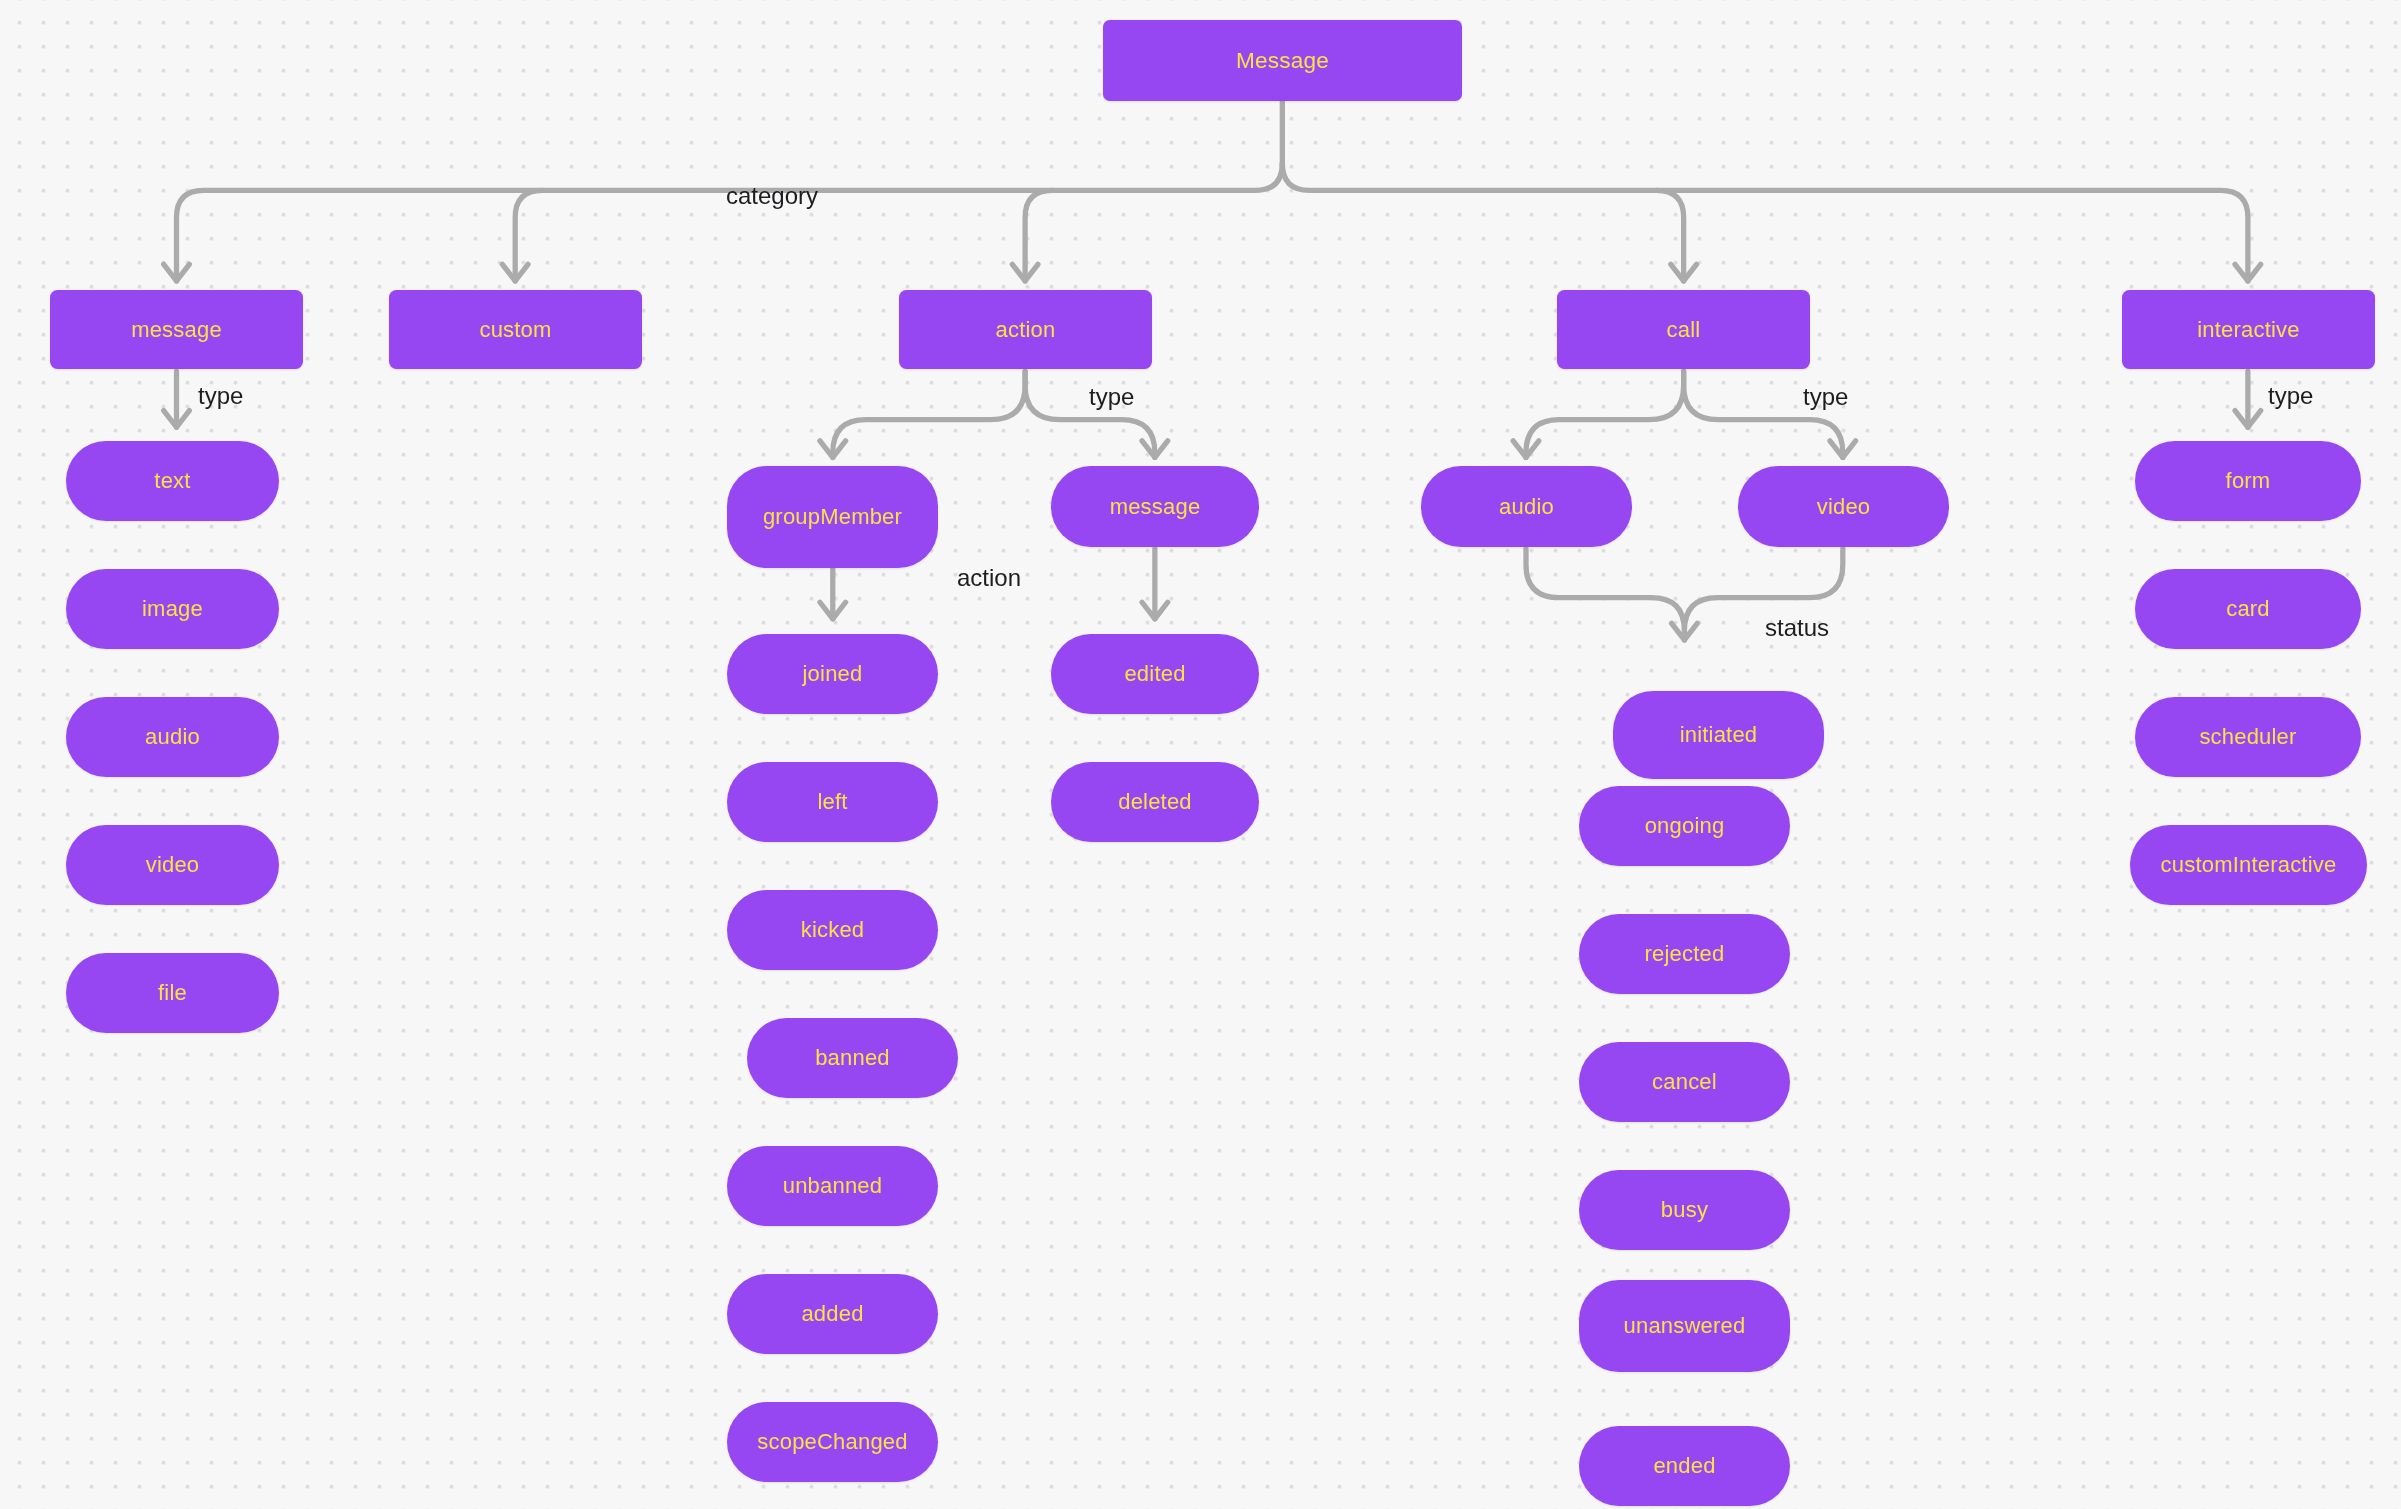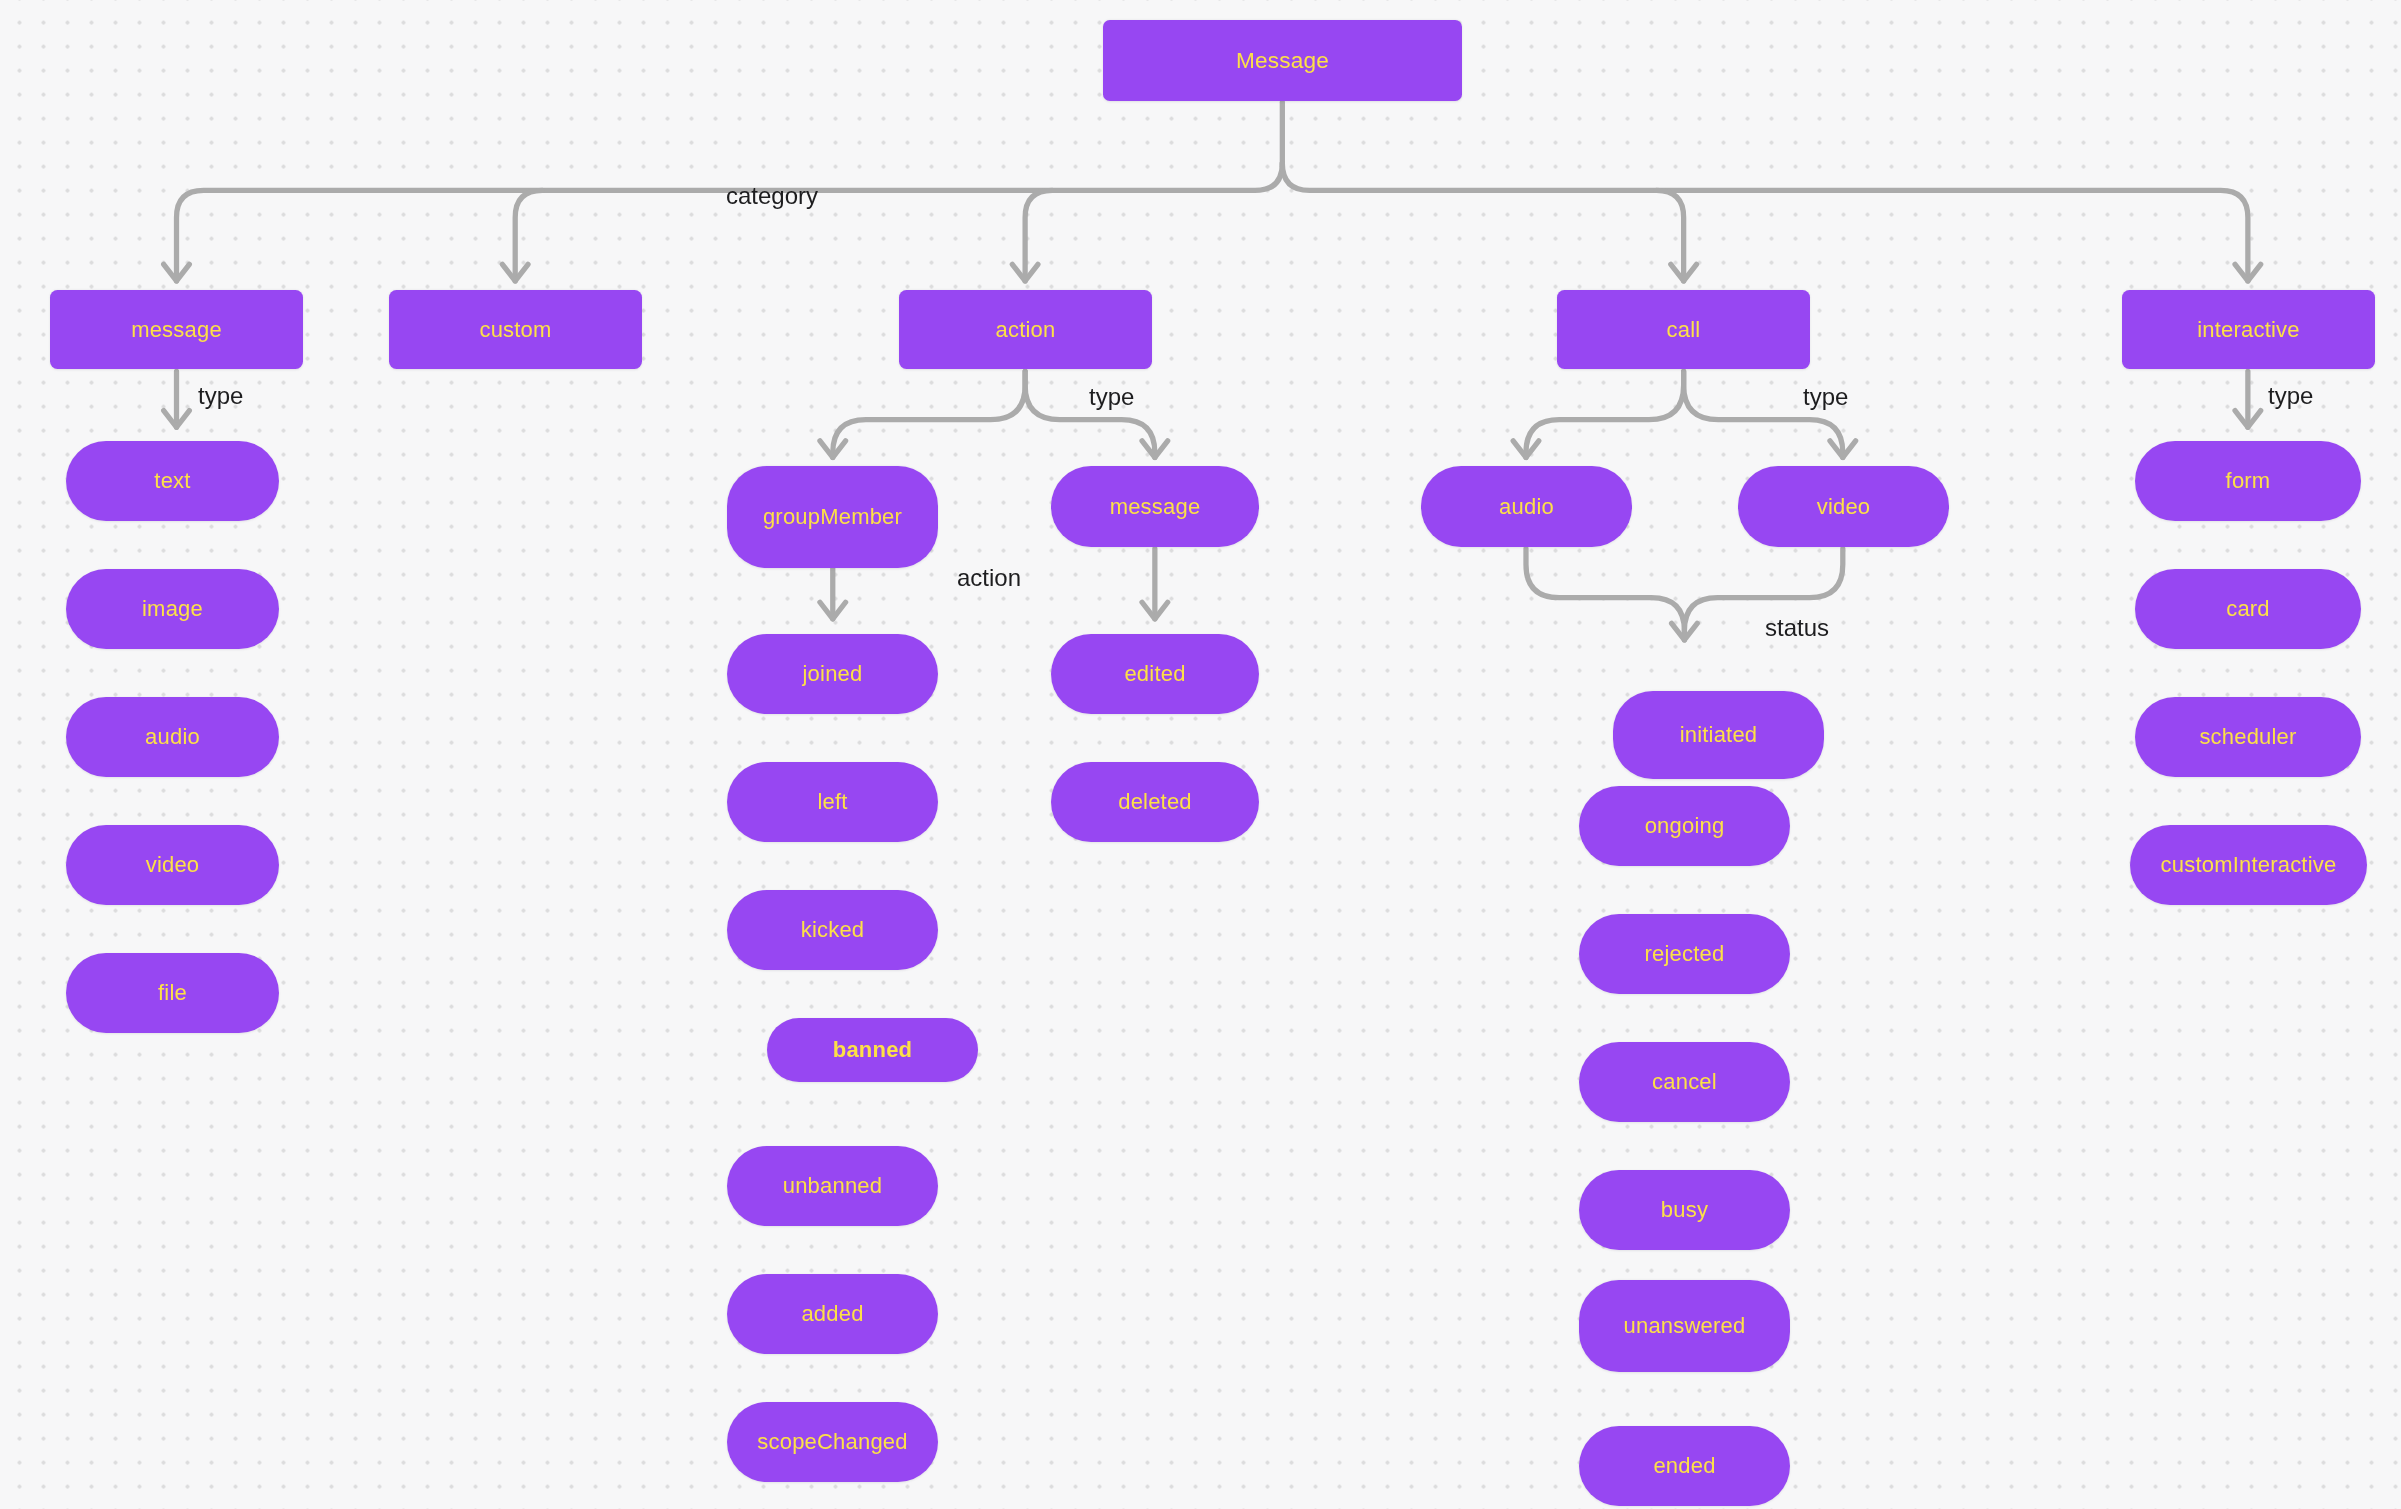--- a/index.html
+++ b/index.html
@@ -88,21 +88,21 @@
   <div class="node pill" style="left:66px;top:697px;width:213px;height:80px;">audio</div>
   <div class="node pill" style="left:66px;top:825px;width:213px;height:80px;">video</div>
   <div class="node pill" style="left:66px;top:953px;width:213px;height:80px;">file</div>
 
   <div class="node pill" style="left:727px;top:466px;width:211px;height:102px;">groupMember</div>
   <div class="node pill" style="left:1051px;top:466px;width:208px;height:81px;">message</div>
 
   <div class="node pill" style="left:727px;top:634px;width:211px;height:80px;">joined</div>
   <div class="node pill" style="left:727px;top:762px;width:211px;height:80px;">left</div>
   <div class="node pill" style="left:727px;top:890px;width:211px;height:80px;">kicked</div>
-  <div class="node pill" style="left:767px;top:1018px;width:211px;height:64px;font-weight:bold;">banned</div>
+  <div class="node pill" style="left:747px;top:1018px;width:211px;height:80px;">banned</div>
   <div class="node pill" style="left:727px;top:1146px;width:211px;height:80px;">unbanned</div>
   <div class="node pill" style="left:727px;top:1274px;width:211px;height:80px;text-align:center;">added</div>
   <div class="node pill" style="left:727px;top:1402px;width:211px;height:80px;">scopeChanged</div>
 
   <div class="node pill" style="left:1051px;top:634px;width:208px;height:80px;">edited</div>
   <div class="node pill" style="left:1051px;top:762px;width:208px;height:80px;">deleted</div>
 
   <div class="node pill" style="left:1421px;top:466px;width:211px;height:81px;">audio</div>
   <div class="node pill" style="left:1738px;top:466px;width:211px;height:81px;">video</div>
 

